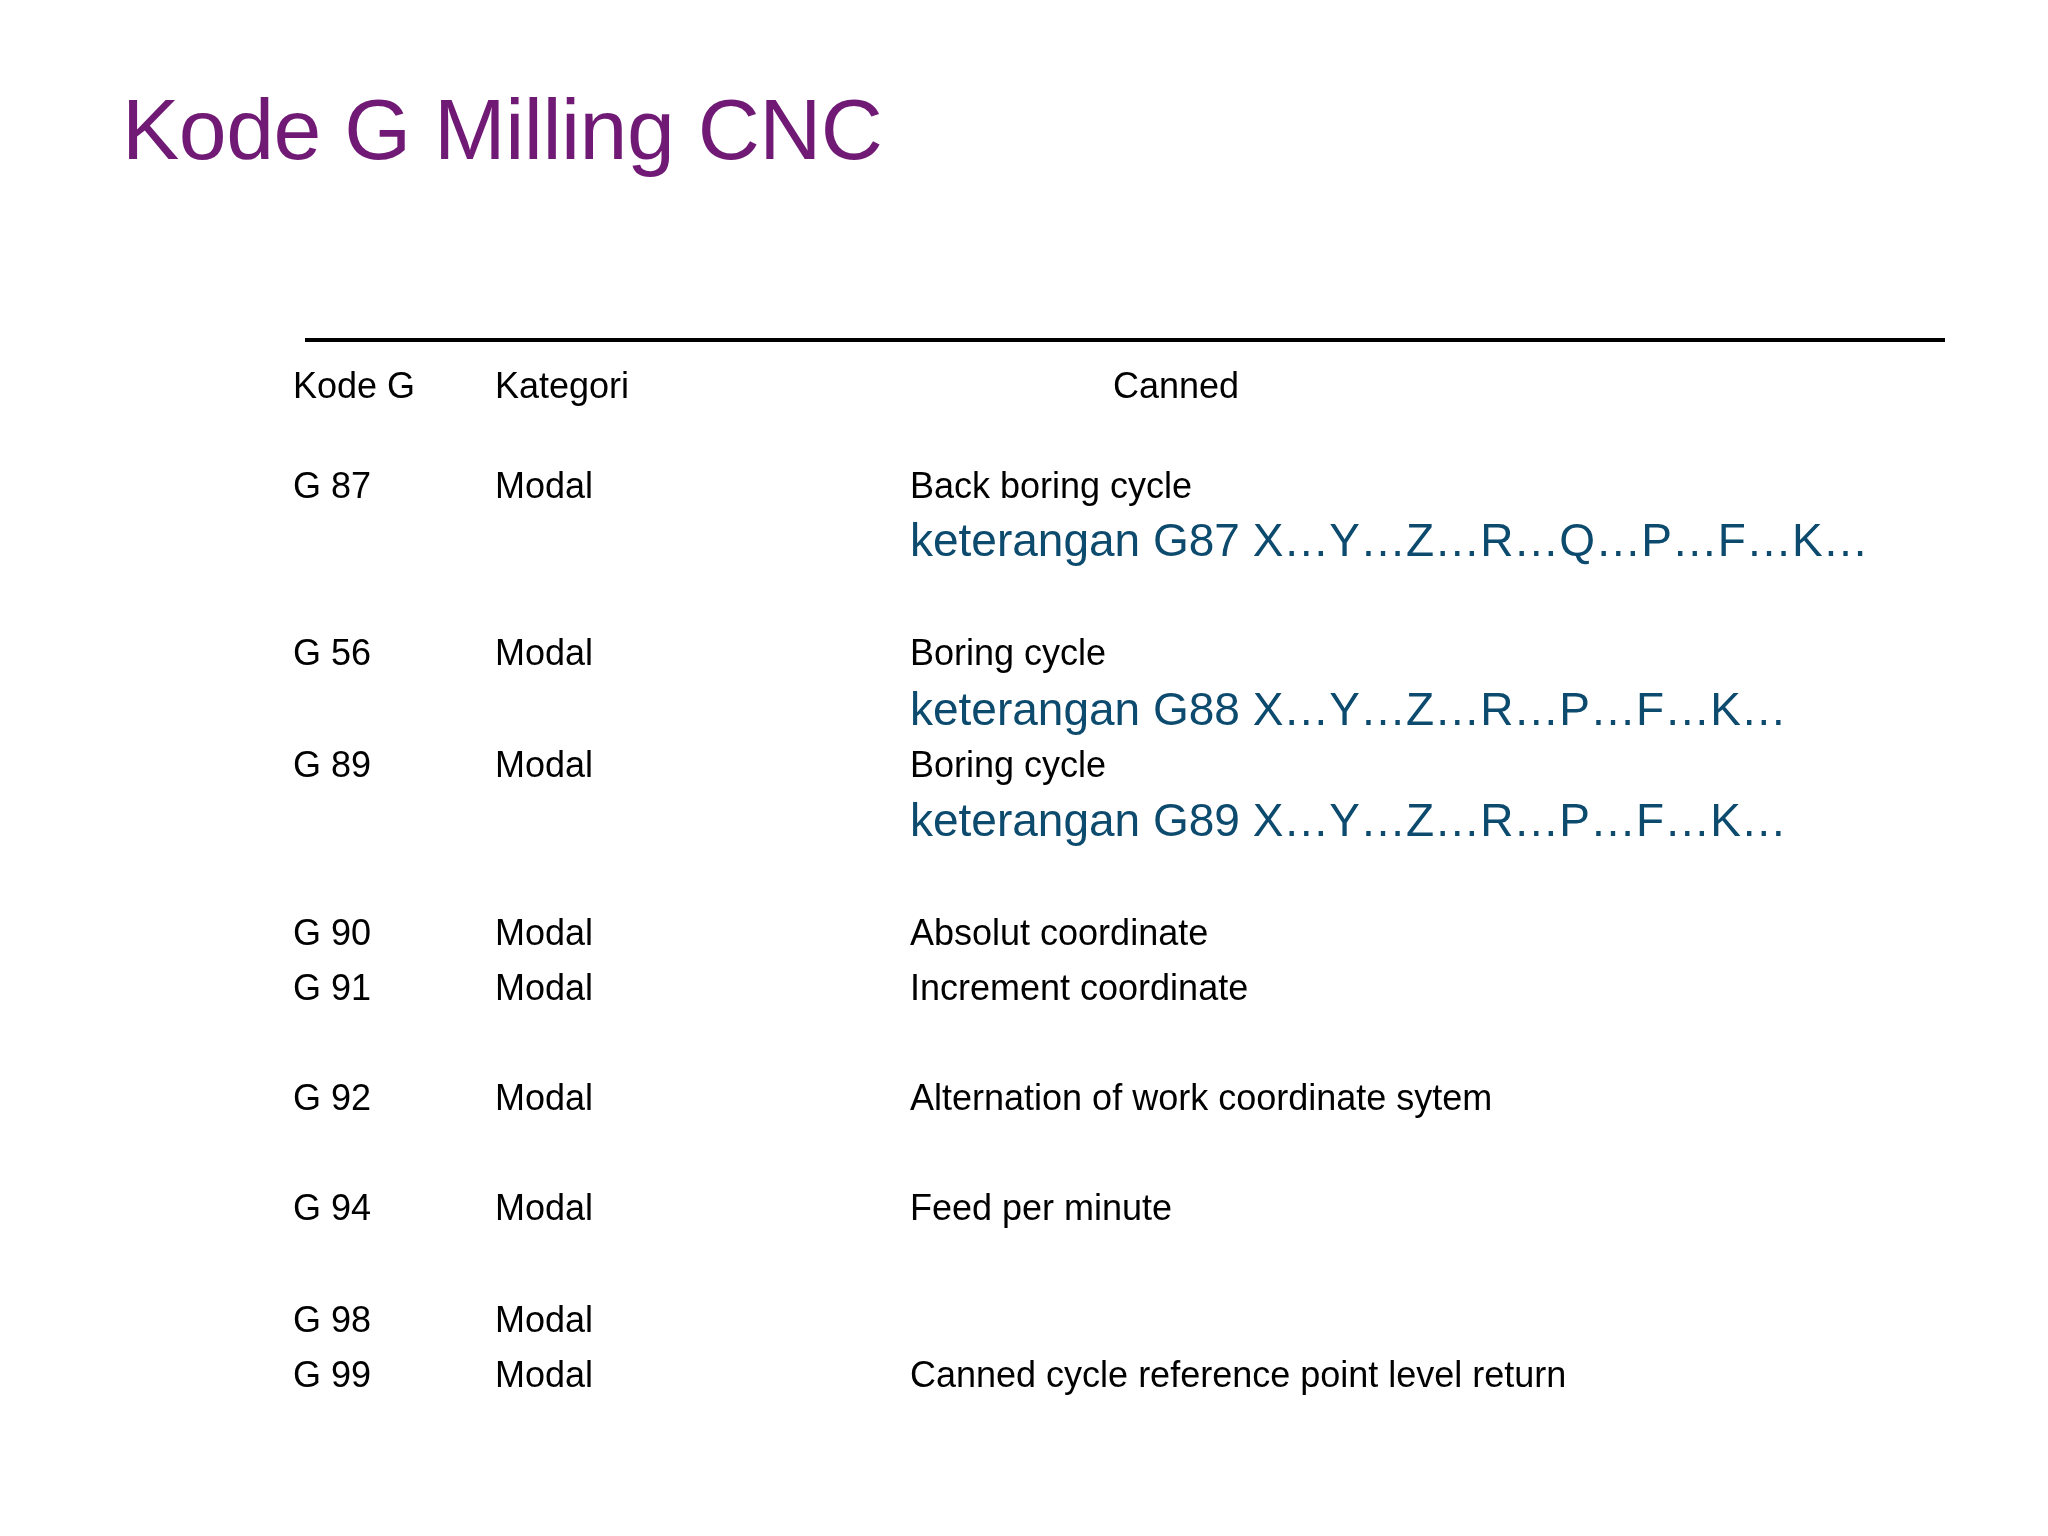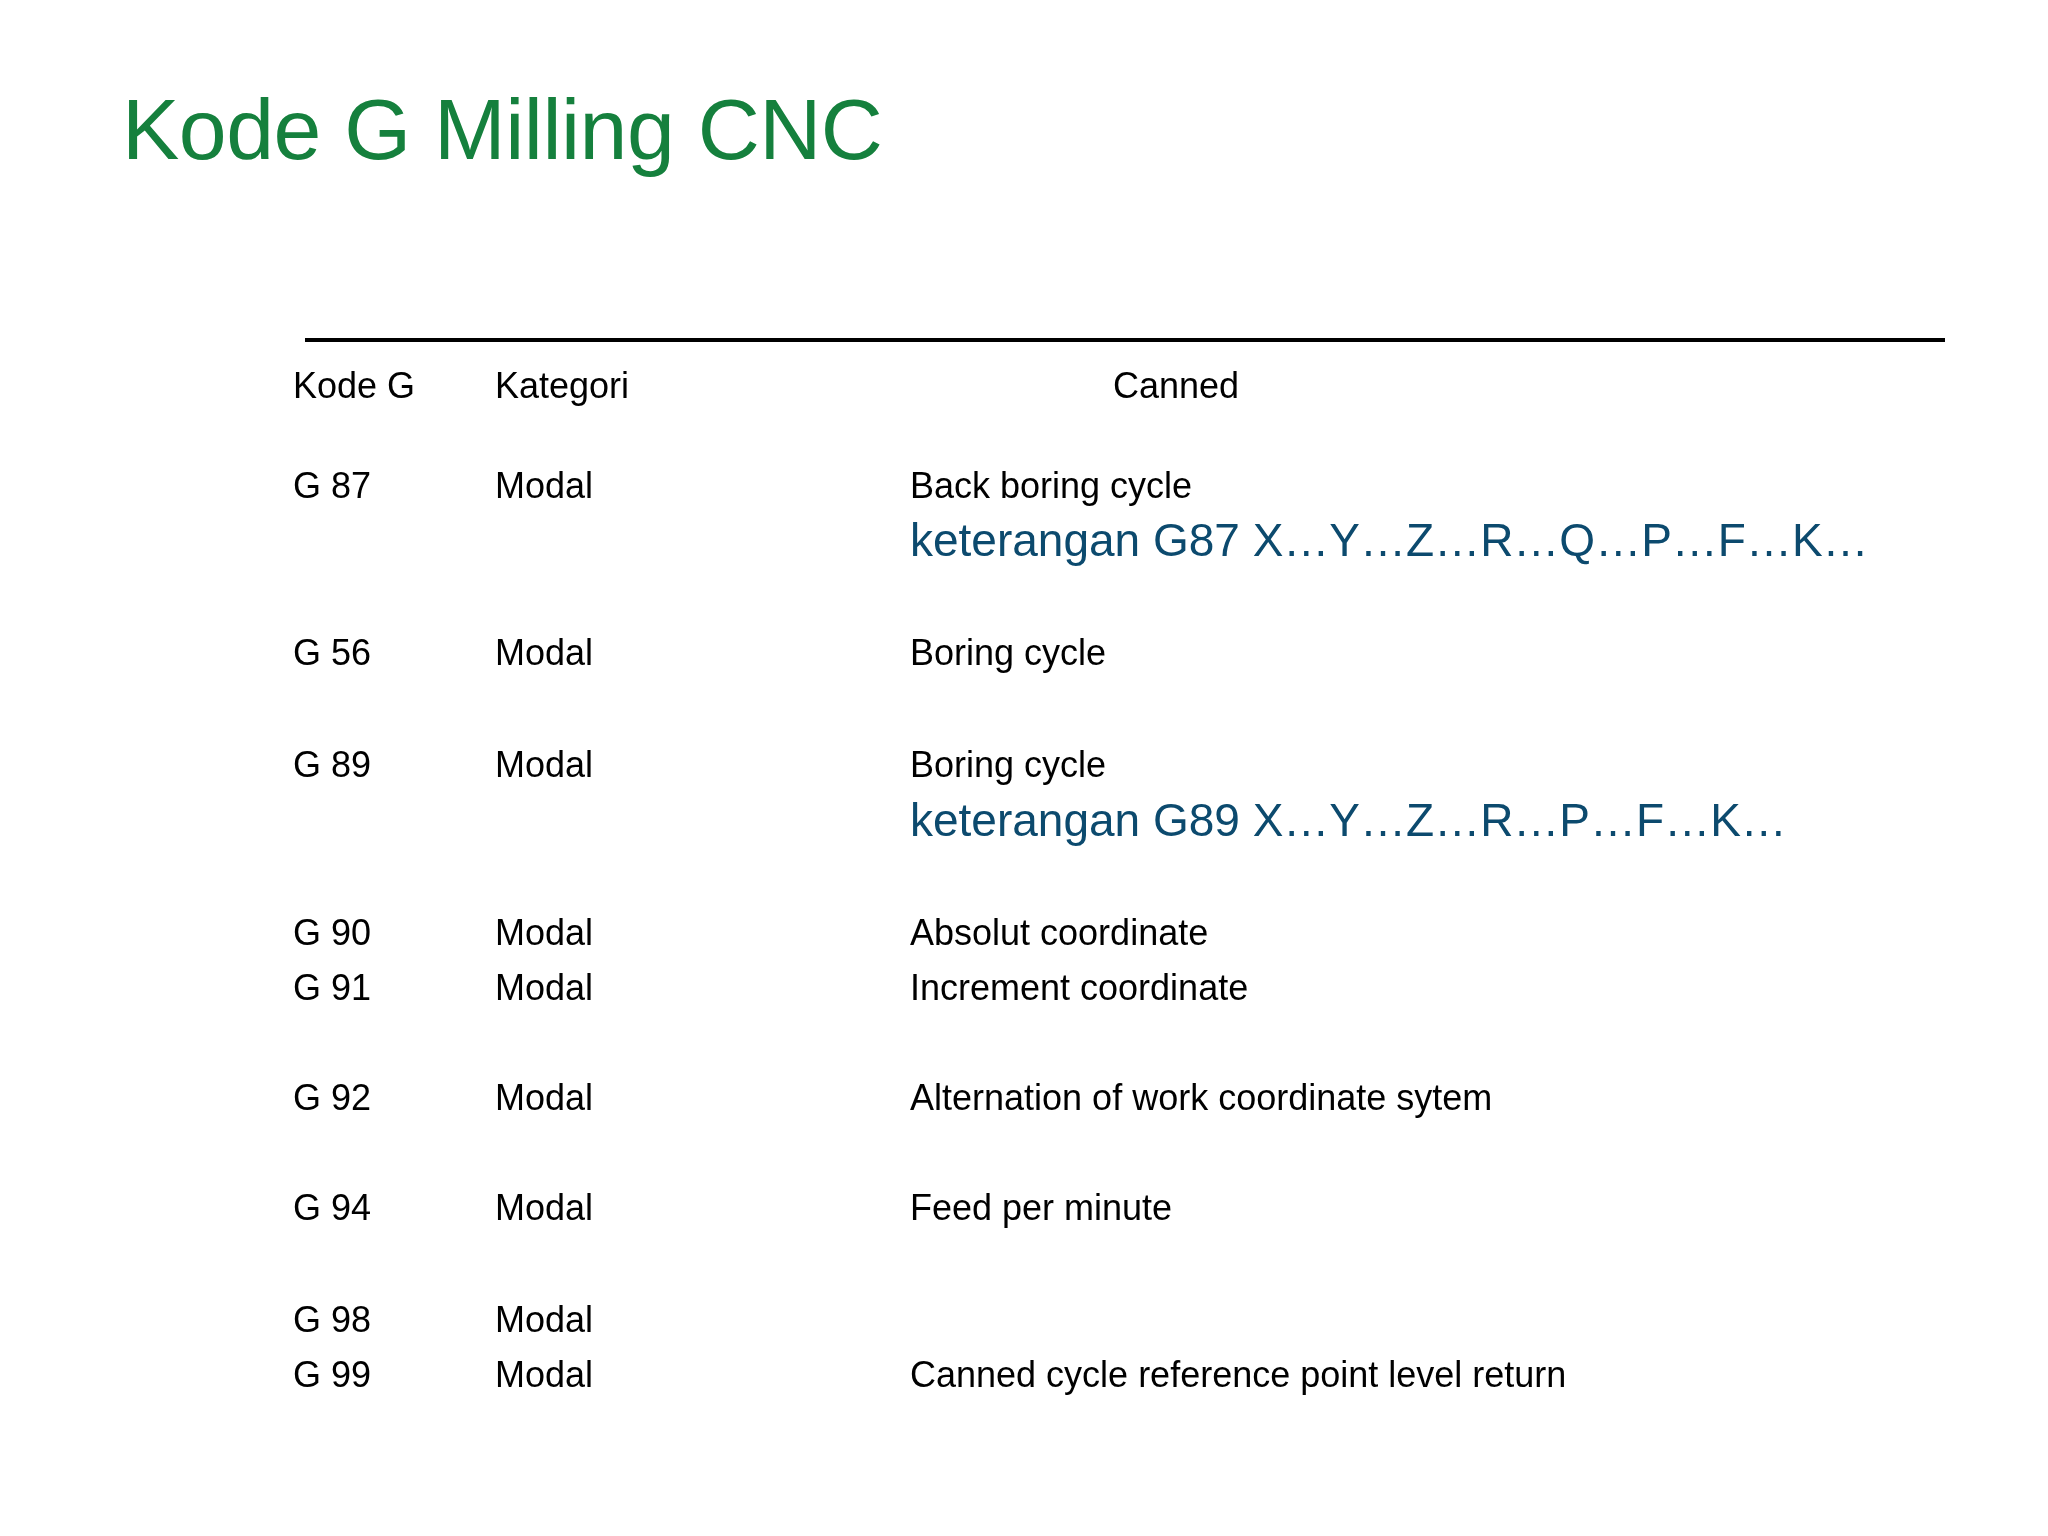--- a/index.html
+++ b/index.html
@@ -23,21 +23,21 @@
   }
 
   
   .slide-title {
     position: absolute;
     left: 122px;
     top: 86px;
     font-size: 86px;
     line-height: 1.0;
     font-weight: 400;
-    color: #15803d;
+    color: #701a75;
     letter-spacing: -0.5px;
     white-space: nowrap;
   }
 
   
   .table-area {
     position: absolute;
     left: 0;
     top: 0;
     width: 2048px;
@@ -112,20 +112,21 @@
       <div class="cell col-cat">Modal</div>
       <div class="cell col-fn">Back boring cycle</div>
     </div>
     <div class="fn-line2" style="top:513px">keterangan G87 X…Y…Z…R…Q…P…F…K…</div>
 
     <div class="row" style="top:625px">
       <div class="cell col-code">G 56</div>
       <div class="cell col-cat">Modal</div>
       <div class="cell col-fn">Boring cycle</div>
     </div>
+    <div class="fn-line2" style="top:682px">keterangan G88 X…Y…Z…R…P…F…K…</div>
 
     <div class="row" style="top:737px">
       <div class="cell col-code">G 89</div>
       <div class="cell col-cat">Modal</div>
       <div class="cell col-fn">Boring cycle</div>
     </div>
     <div class="fn-line2" style="top:793px">keterangan G89 X…Y…Z…R…P…F…K…</div>
 
     <div class="row" style="top:905px">
       <div class="cell col-code">G 90</div>

